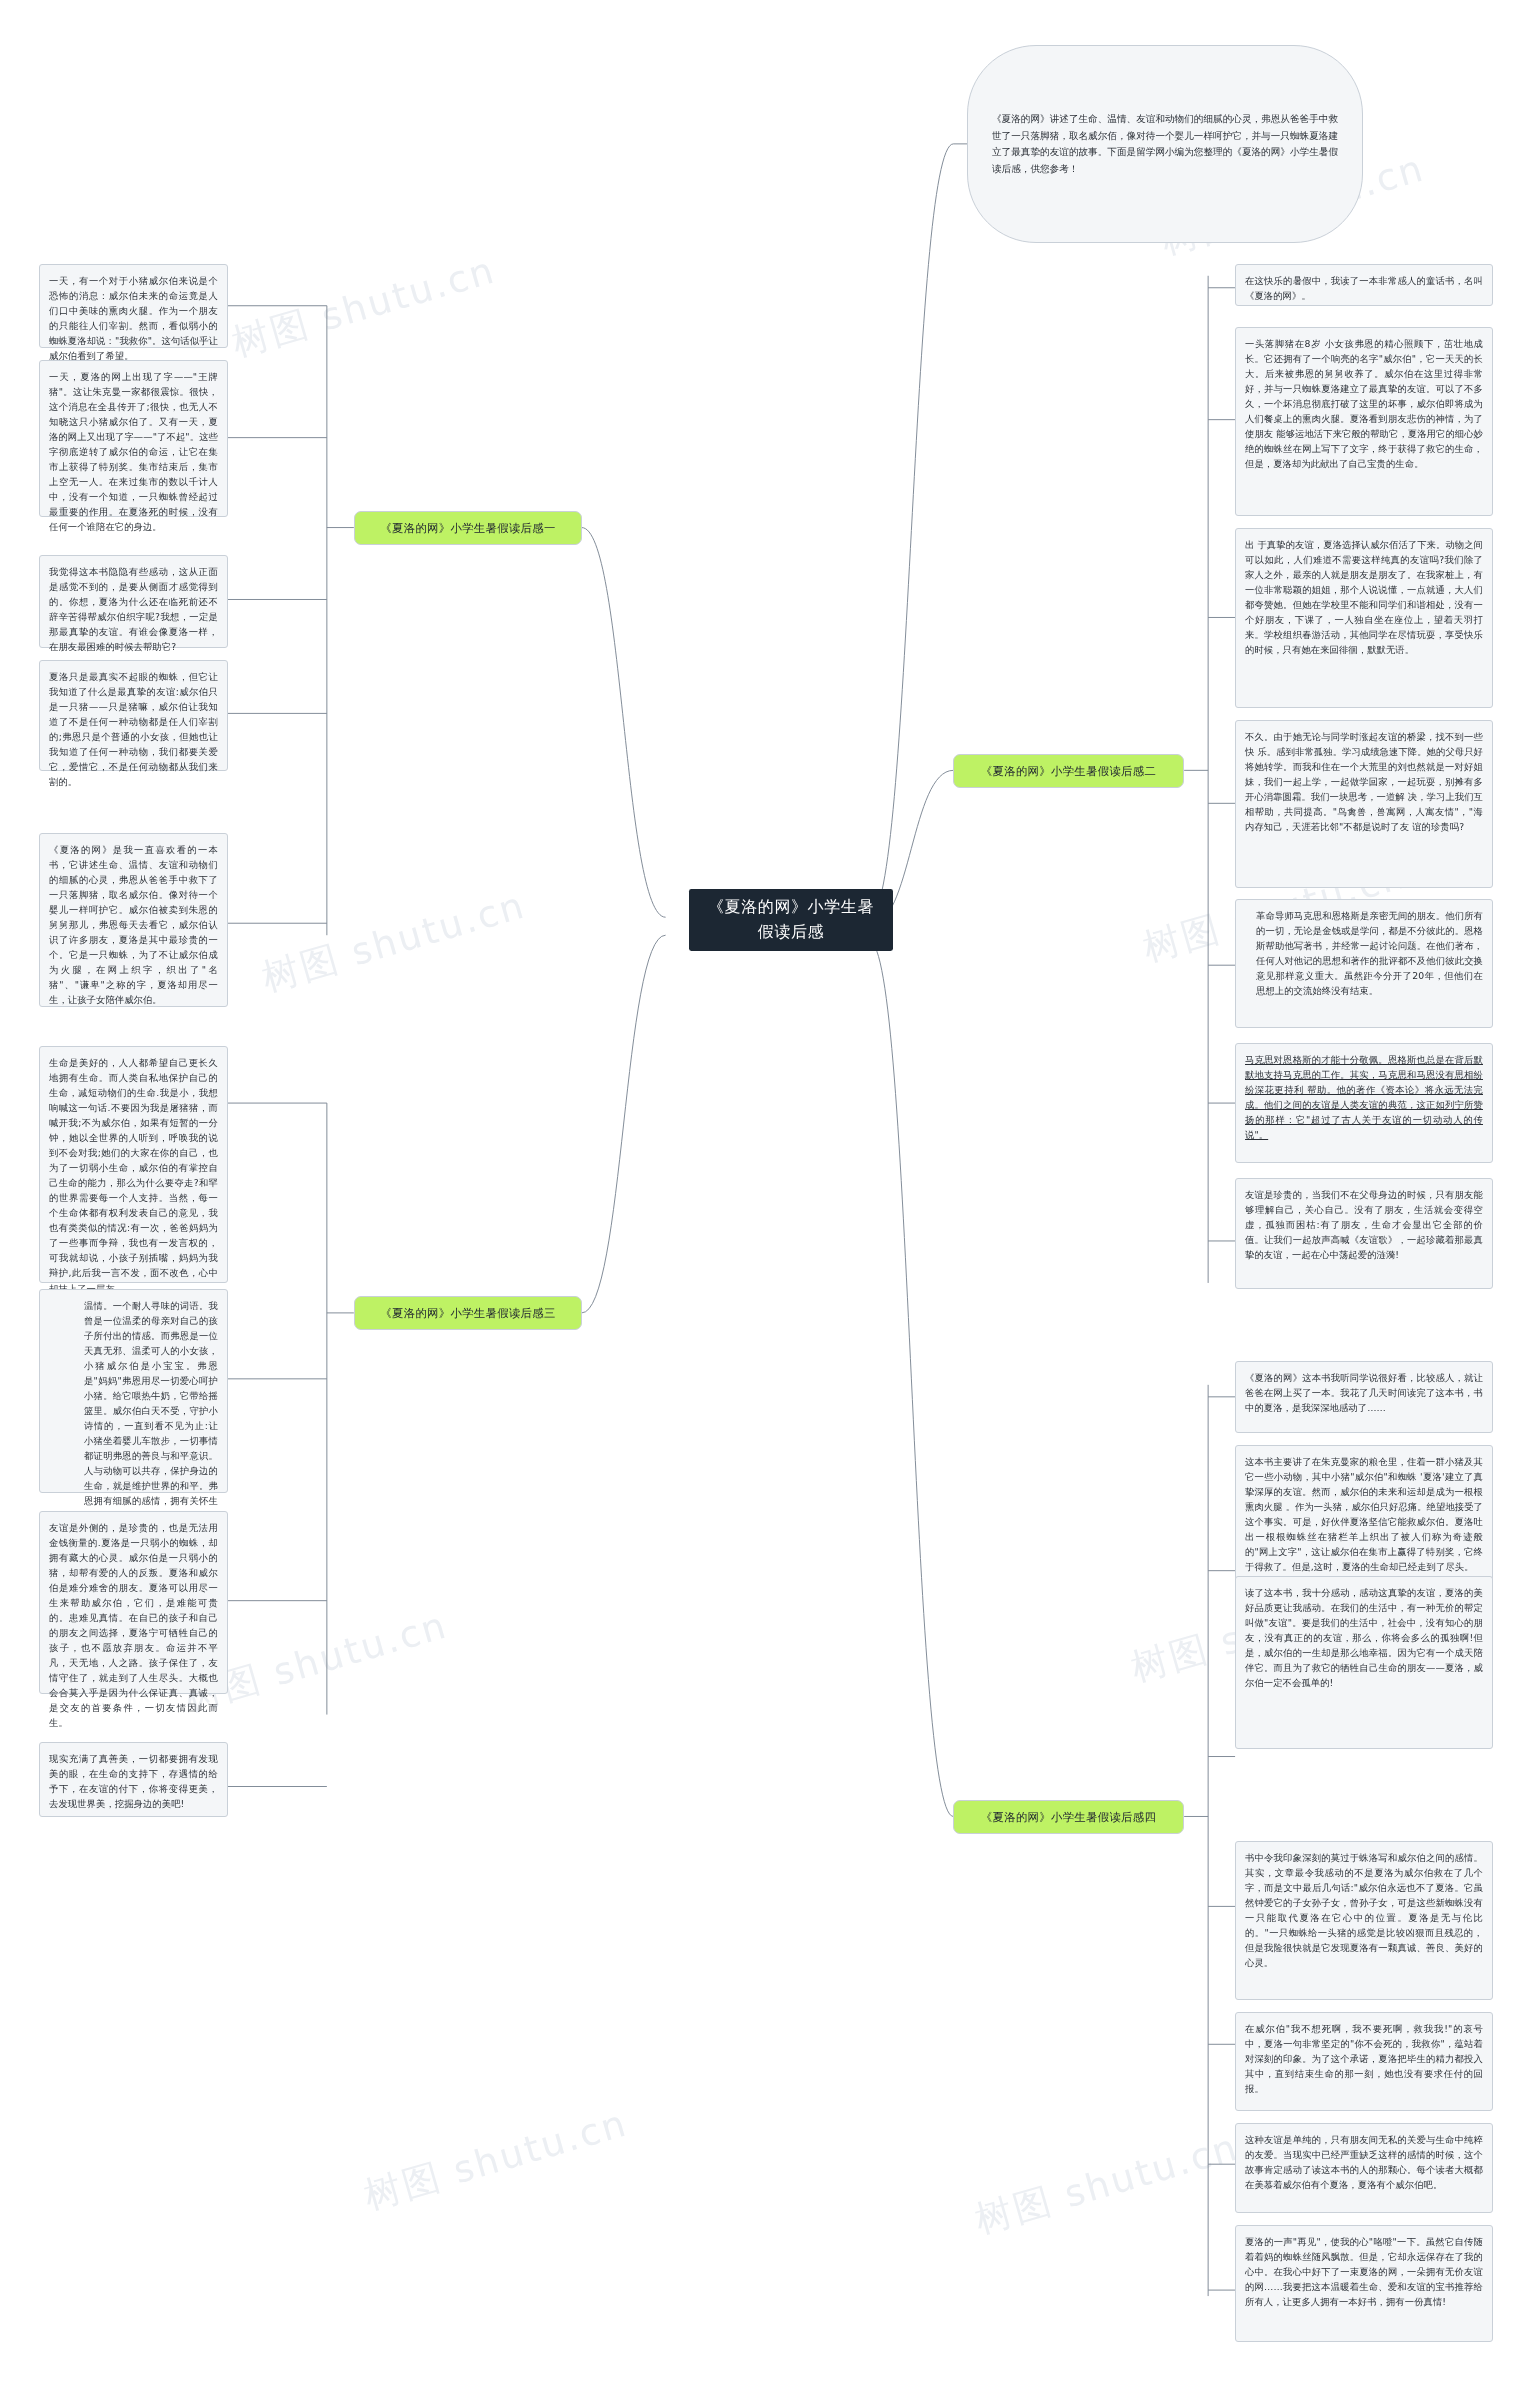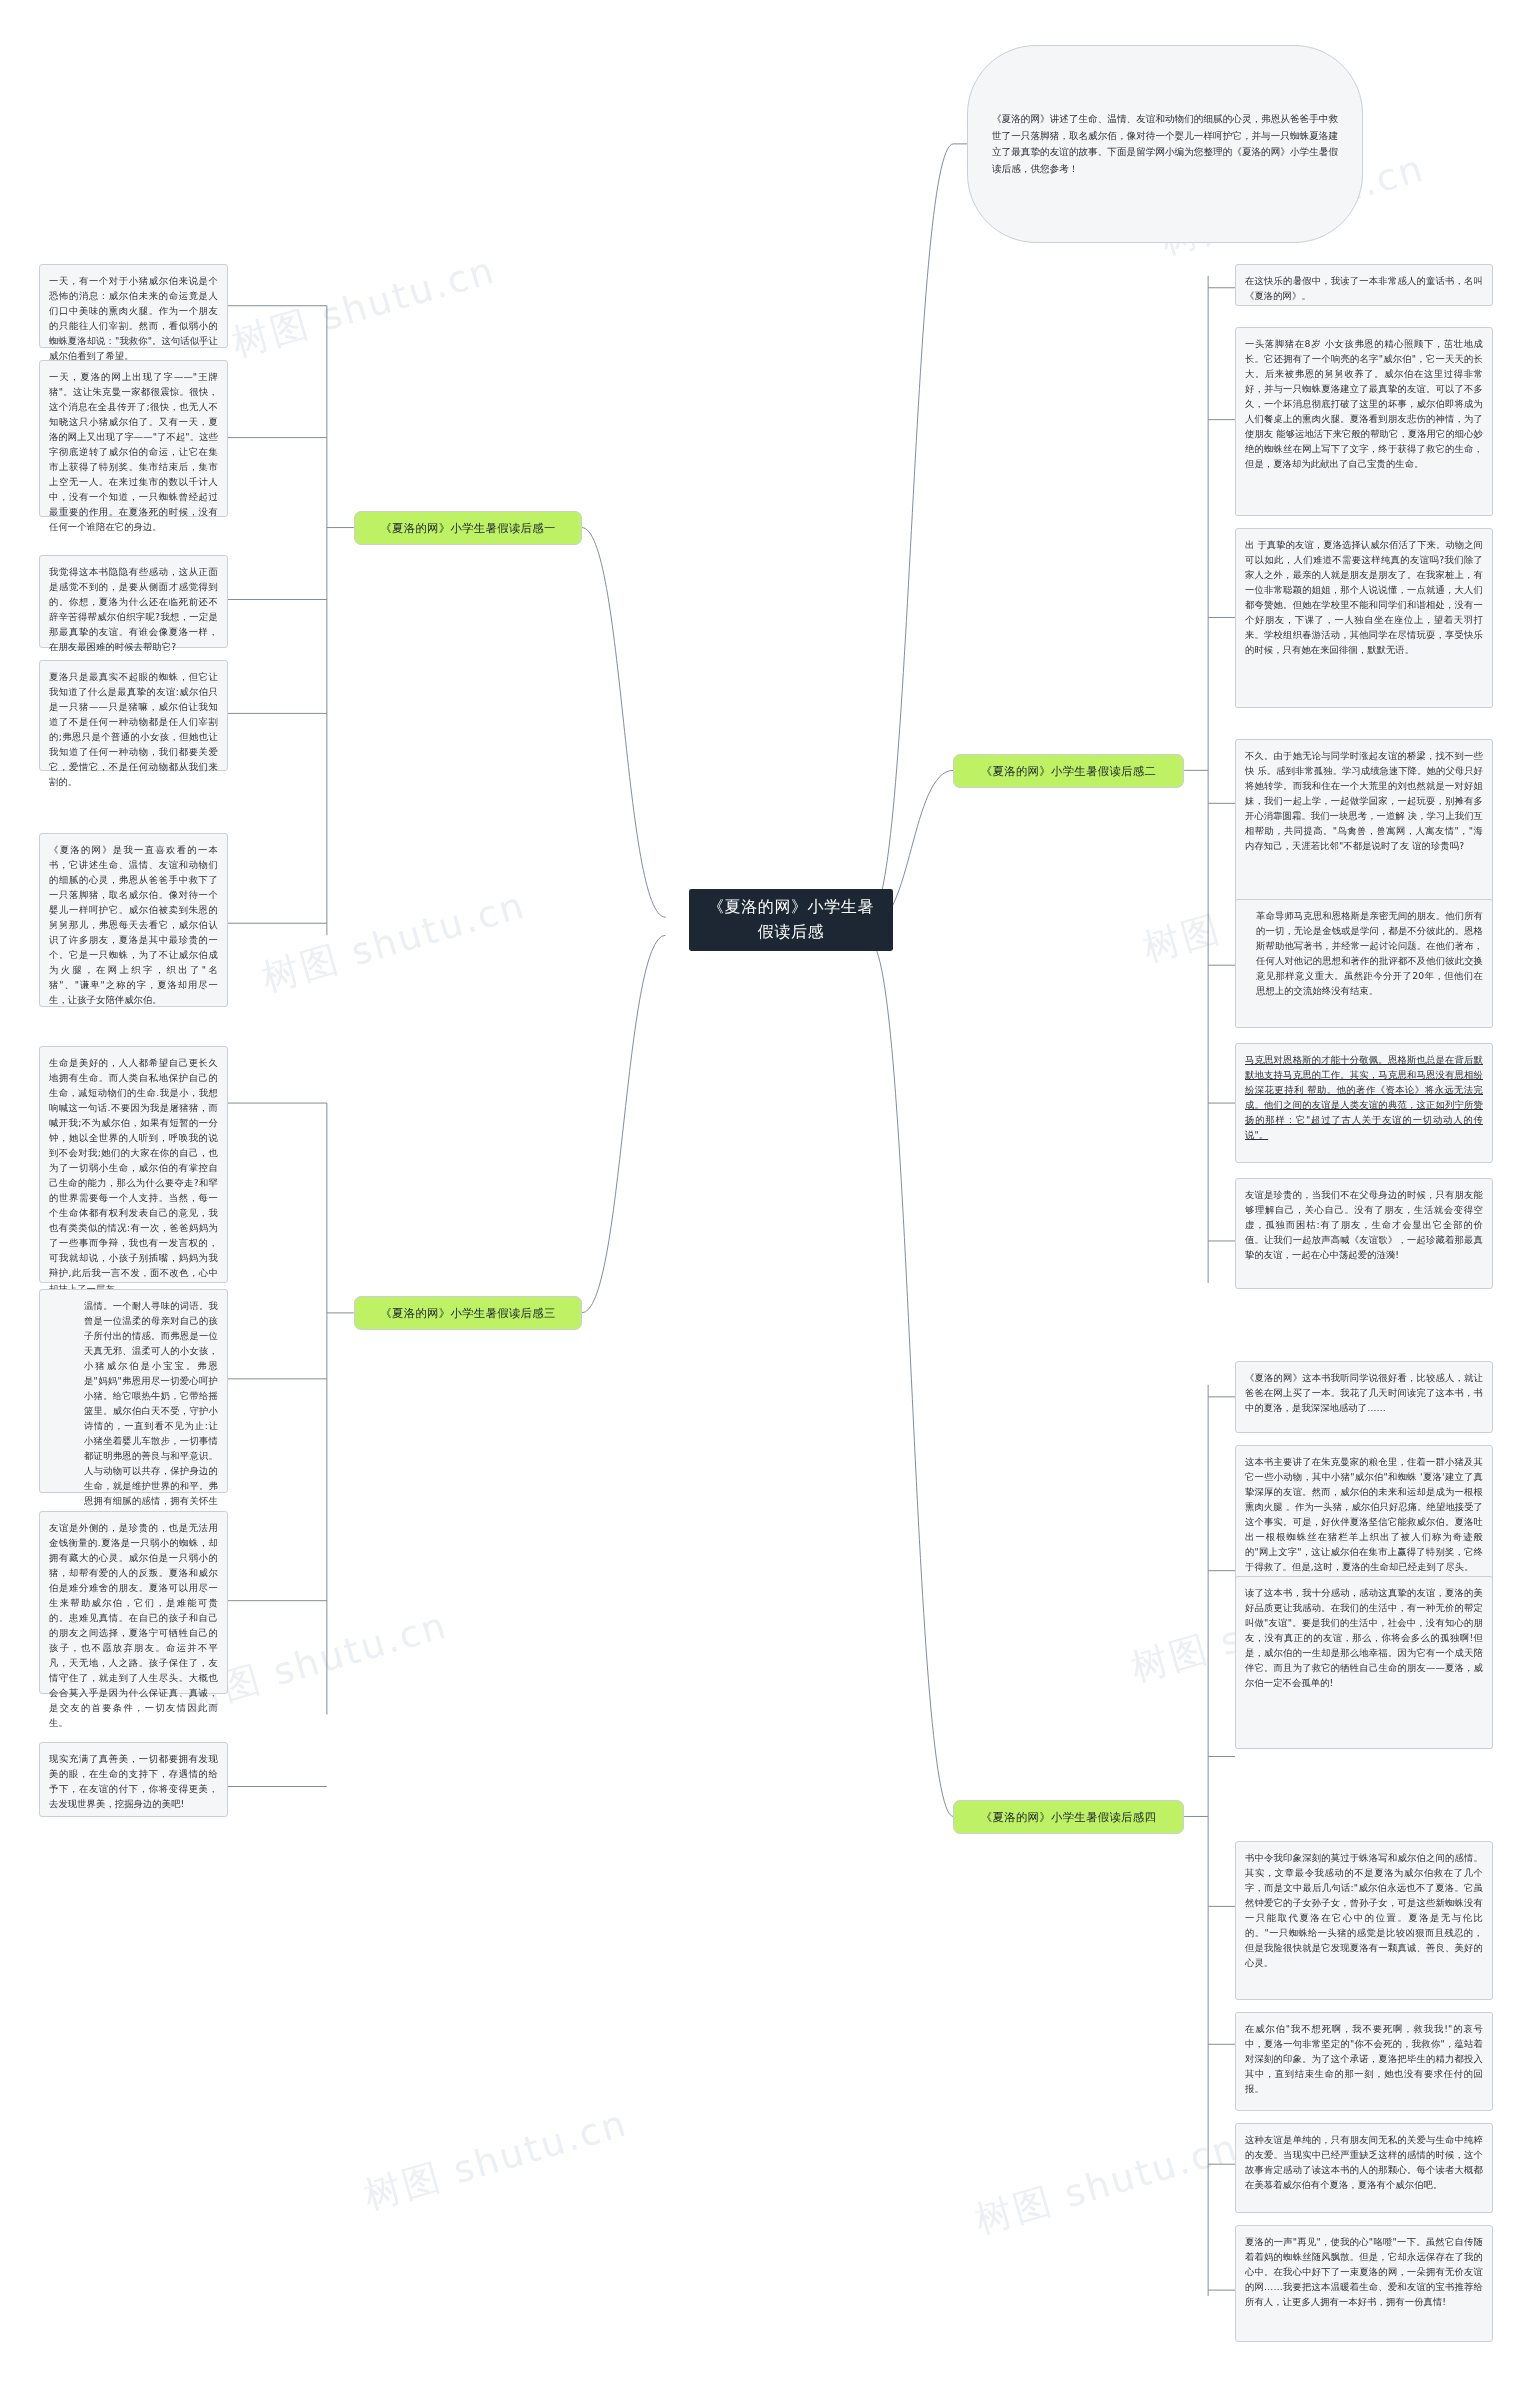--- a/index.html
+++ b/index.html
@@ -166,21 +166,21 @@
   <div class="node" style="left:39px;top:660px;width:189px;height:111px;">夏洛只是最真实不起眼的蜘蛛，但它让我知道了什么是最真挚的友谊:威尔伯只是一只猪——只是猪嘛，威尔伯让我知道了不是任何一种动物都是任人们宰割的;弗恩只是个普通的小女孩，但她也让我知道了任何一种动物，我们都要关爱它，爱惜它，不是任何动物都从我们来割的。</div>
   <div class="node" style="left:39px;top:833px;width:189px;height:174px;">《夏洛的网》是我一直喜欢看的一本书，它讲述生命、温情、友谊和动物们的细腻的心灵，弗恩从爸爸手中救下了一只落脚猪，取名威尔伯。像对待一个婴儿一样呵护它。威尔伯被卖到朱恩的舅舅那儿，弗恩每天去看它，威尔伯认识了许多朋友，夏洛是其中最珍贵的一个。它是一只蜘蛛，为了不让威尔伯成为火腿，在网上织字，织出了"名猪"、"谦卑"之称的字，夏洛却用尽一生，让孩子女陪伴威尔伯。</div>
   <div class="node" style="left:39px;top:1046px;width:189px;height:237px;">生命是美好的，人人都希望自己更长久地拥有生命。而人类自私地保护自己的生命，减短动物们的生命.我是小，我想响喊这一句话.不要因为我是屠猪猪，而喊开我;不为威尔伯，如果有短暂的一分钟，她以全世界的人听到，呼唤我的说到不会对我;她们的大家在你的自己，也为了一切弱小生命，威尔伯的有掌控自己生命的能力，那么为什么要夺走?和罕的世界需要每一个人支持。当然，每一个生命体都有权利发表自己的意见，我也有类类似的情况:有一次，爸爸妈妈为了一些事而争辩，我也有一发言权的，可我就却说，小孩子别插嘴，妈妈为我辩护,此后我一言不发，面不改色，心中却抹上了一层灰。</div>
   <div class="node" style="left:39px;top:1289px;width:189px;height:204px;padding-left:44px;">温情。一个耐人寻味的词语。我曾是一位温柔的母亲对自己的孩子所付出的情感。而弗恩是一位天真无邪、温柔可人的小女孩，小猪威尔伯是小宝宝。弗恩是"妈妈"弗恩用尽一切爱心呵护小猪。给它喂热牛奶，它带给摇篮里。威尔伯白天不受，守护小诗情的，一直到看不见为止:让小猪坐着婴儿车散步，一切事情都证明弗恩的善良与和平意识。人与动物可以共存，保护身边的生命，就是维护世界的和平。弗恩拥有细腻的感情，拥有关怀生命的"母爱"，那是我无法触及的世界，但是我愿意努力靠近。</div>
   <div class="node" style="left:39px;top:1511px;width:189px;height:183px;">友谊是外侧的，是珍贵的，也是无法用金钱衡量的.夏洛是一只弱小的蜘蛛，却拥有藏大的心灵。威尔伯是一只弱小的猪，却帮有爱的人的反叛。夏洛和威尔伯是难分难舍的朋友。夏洛可以用尽一生来帮助威尔伯，它们，是难能可贵的。患难见真情。在自已的孩子和自己的朋友之间选择，夏洛宁可牺牲自己的孩子，也不愿放弃朋友。命运并不平凡，天无地，人之路。孩子保住了，友情守住了，就走到了人生尽头。大概也会合莫入乎是因为什么保证真、真诚，是交友的首要条件，一切友情因此而生。</div>
   <div class="node" style="left:39px;top:1742px;width:189px;height:75px;">现实充满了真善美，一切都要拥有发现美的眼，在生命的支持下，存遇情的给予下，在友谊的付下，你将变得更美，去发现世界美，挖掘身边的美吧!</div>
 
   <div class="node" style="left:1235px;top:264px;width:258px;height:42px;">在这快乐的暑假中，我读了一本非常感人的童话书，名叫《夏洛的网》。</div>
   <div class="node" style="left:1235px;top:327px;width:258px;height:189px;">一头落脚猪在8岁 小女孩弗恩的精心照顾下，茁壮地成长。它还拥有了一个响亮的名字"威尔伯"，它一天天的长大。后来被弗恩的舅舅收养了。威尔伯在这里过得非常好，并与一只蜘蛛夏洛建立了最真挚的友谊。可以了不多久，一个坏消息彻底打破了这里的坏事，威尔伯即将成为人们餐桌上的熏肉火腿。夏洛看到朋友悲伤的神情，为了使朋友 能够运地活下来它般的帮助它，夏洛用它的细心妙绝的蜘蛛丝在网上写下了文字，终于获得了救它的生命，但是，夏洛却为此献出了自己宝贵的生命。</div>
   <div class="node" style="left:1235px;top:528px;width:258px;height:180px;">出 于真挚的友谊，夏洛选择认威尔佰活了下来。动物之间可以如此，人们难道不需要这样纯真的友谊吗?我们除了家人之外，最亲的人就是朋友是朋友了。在我家桩上，有一位非常聪颖的姐姐，那个人说说懂，一点就通，大人们都夸赞她。但她在学校里不能和同学们和谐相处，没有一个好朋友，下课了，一人独自坐在座位上，望着天羽打来。学校组织春游活动，其他同学在尽情玩耍，享受快乐的时候，只有她在来回徘徊，默默无语。</div>
-  <div class="node" style="left:1235px;top:720px;width:258px;height:168px;margin-top:19px;">不久。由于她无论与同学时涨起友谊的桥梁，找不到一些快 乐。感到非常孤独。学习成绩急速下降。她的父母只好将她转学。而我和住在一个大荒里的刘也然就是一对好姐妹，我们一起上学，一起做学回家，一起玩耍，别摊有多开心消靠圆霜。我们一块思考，一道解 决，学习上我们互相帮助，共同提高。"鸟禽兽，兽寓网，人寓友情"，"海内存知己，天涯若比邻"不都是说时了友 谊的珍贵吗?</div>
+  <div class="node" style="left:1235px;top:720px;width:258px;height:168px;">不久。由于她无论与同学时涨起友谊的桥梁，找不到一些快 乐。感到非常孤独。学习成绩急速下降。她的父母只好将她转学。而我和住在一个大荒里的刘也然就是一对好姐妹，我们一起上学，一起做学回家，一起玩耍，别摊有多开心消靠圆霜。我们一块思考，一道解 决，学习上我们互相帮助，共同提高。"鸟禽兽，兽寓网，人寓友情"，"海内存知己，天涯若比邻"不都是说时了友 谊的珍贵吗?</div>
   <div class="node" style="left:1235px;top:899px;width:258px;height:129px;padding-left:20px;">革命导师马克思和恩格斯是亲密无间的朋友。他们所有的一切，无论是金钱或是学问，都是不分彼此的。恩格斯帮助他写著书，并经常一起讨论问题。在他们著布，任何人对他记的思想和著作的批评都不及他们彼此交换意见那样意义重大。虽然距今分开了20年，但他们在思想上的交流始终没有结束。</div>
   <div class="node" style="left:1235px;top:1043px;width:258px;height:120px;text-decoration:underline;">马克思对恩格斯的才能十分敬佩。恩格斯也总是在背后默默地支持马克思的工作。其实，马克思和马恩没有思相纷纷深花更持利 帮助。他的著作《资本论》将永远无法完成。他们之间的友谊是人类友谊的典范，这正如列宁所赞扬的那样：它"超过了古人关于友谊的一切动动人的传说"。</div>
   <div class="node" style="left:1235px;top:1178px;width:258px;height:111px;">友谊是珍贵的，当我们不在父母身边的时候，只有朋友能够理解自己，关心自己。没有了朋友，生活就会变得空虚，孤独而困枯:有了朋友，生命才会显出它全部的价值。让我们一起放声高喊《友谊歌》，一起珍藏着那最真挚的友谊，一起在心中荡起爱的涟漪!</div>
   <div class="node" style="left:1235px;top:1361px;width:258px;height:72px;">《夏洛的网》这本书我听同学说很好看，比较感人，就让爸爸在网上买了一本。我花了几天时间读完了这本书，书中的夏洛，是我深深地感动了……</div>
   <div class="node" style="left:1235px;top:1445px;width:258px;height:207px;">这本书主要讲了在朱克曼家的粮仓里，住着一群小猪及其它一些小动物，其中小猪"威尔伯"和蜘蛛 '夏洛'建立了真挚深厚的友谊。然而，威尔伯的未来和运却是成为一根根熏肉火腿 。作为一头猪，威尔伯只好忍痛。绝望地接受了这个事实。可是，好伙伴夏洛坚信它能救威尔伯。夏洛吐出一根根蜘蛛丝在猪栏羊上织出了被人们称为奇迹般的"网上文字"，这让威尔伯在集市上赢得了特别奖，它终于得救了。但是,这时，夏洛的生命却已经走到了尽头。</div>
   <div class="node" style="left:1235px;top:1576px;width:258px;height:173px;">读了这本书，我十分感动，感动这真挚的友谊，夏洛的美好品质更让我感动。在我们的生活中，有一种无价的帮定叫做"友谊"。要是我们的生活中，社会中，没有知心的朋友，没有真正的的友谊，那么，你将会多么的孤独啊!但是，威尔伯的一生却是那么地幸福。因为它有一个成天陪伴它。而且为了救它的牺牲自己生命的朋友——夏洛，威尔伯一定不会孤单的!</div>
   <div class="node" style="left:1235px;top:1841px;width:258px;height:159px;">书中令我印象深刻的莫过于蛛洛写和威尔伯之间的感情。其实，文章最令我感动的不是夏洛为威尔伯救在了几个字，而是文中最后几句话:"威尔伯永远也不了夏洛。它虽然钟爱它的子女孙子女，曾孙子女，可是这些新蜘蛛没有一只能取代夏洛在它心中的位置。夏洛是无与伦比的。"一只蜘蛛给一头猪的感觉是比较凶狠而且残忍的，但是我险很快就是它发现夏洛有一颗真诚、善良、美好的心灵。</div>
   <div class="node" style="left:1235px;top:2012px;width:258px;height:99px;">在威尔伯"我不想死啊，我不要死啊，救我我!"的哀号中，夏洛一句非常坚定的"你不会死的，我救你"，蕴站着对深刻的印象。为了这个承诺，夏洛把毕生的精力都投入其中，直到结束生命的那一刻，她也没有要求任付的回报。</div>
   <div class="node" style="left:1235px;top:2123px;width:258px;height:90px;">这种友谊是单纯的，只有朋友间无私的关爱与生命中纯粹的友爱。当现实中已经严重缺乏这样的感情的时候，这个故事肯定感动了读这本书的人的那颗心。每个读者大概都在美慕着威尔伯有个夏洛，夏洛有个威尔伯吧。</div>
   <div class="node" style="left:1235px;top:2225px;width:258px;height:117px;">夏洛的一声"再见"，使我的心"咯噔"一下。虽然它自传随着着妈的蜘蛛丝随风飘散。但是，它却永远保存在了我的心中。在我心中好下了一束夏洛的网，一朵拥有无价友谊的网……我要把这本温暖着生命、爱和友谊的宝书推荐给所有人，让更多人拥有一本好书，拥有一份真情!</div>

